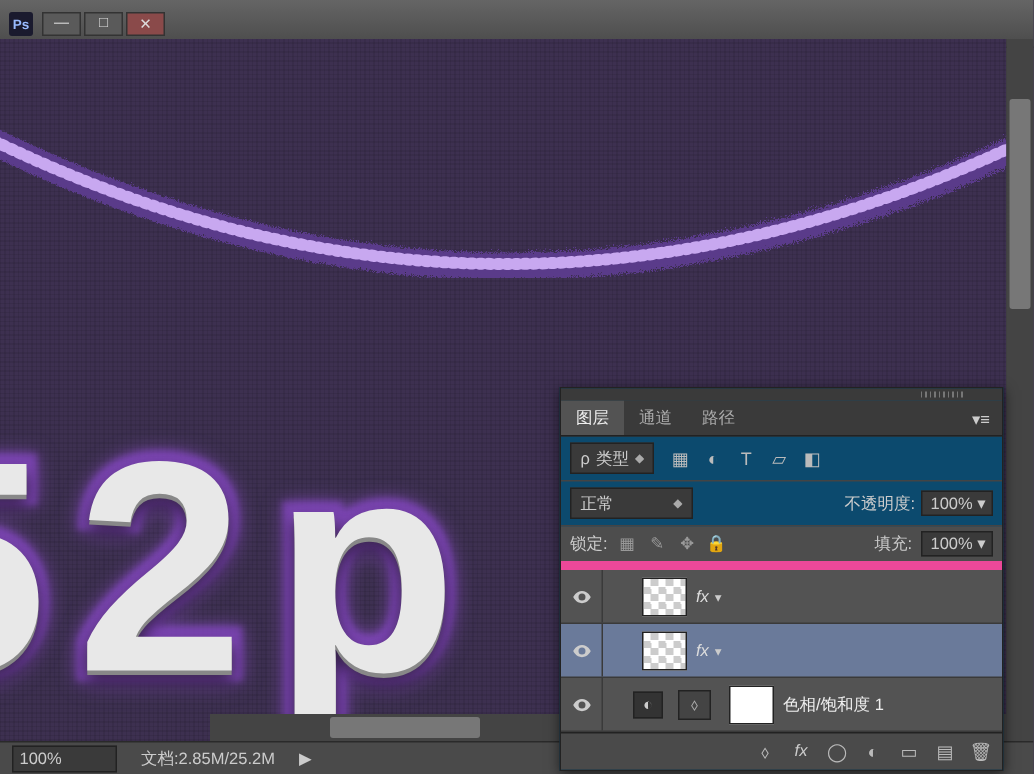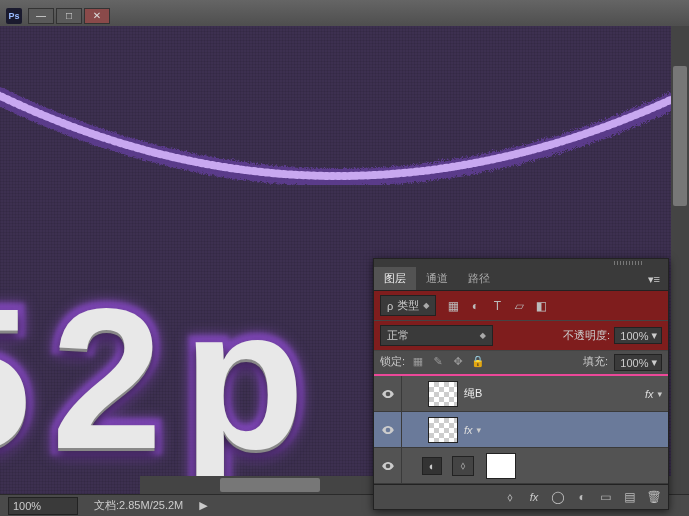--- a/index.html
+++ b/index.html
@@ -17,34 +17,34 @@
 .letter{font-size:200px;font-weight:900;font-family:Arial,sans-serif;color:#e8e8e8;text-shadow:0 3px 0 #888,0 6px 10px rgba(0,0,0,.6);-webkit-text-stroke:0 transparent;position:relative;filter:drop-shadow(0 0 6px rgba(140,80,200,.9))}
 .letter::before{content:attr(data-char);position:absolute;top:0;left:0;color:transparent;-webkit-text-stroke:14px rgba(130,70,190,.7);z-index:-1;filter:blur(2px)}
 .vscroll{position:absolute;right:0;top:26px;width:18px;height:468px;background:#444}
 .vthumb{position:absolute;top:40px;width:14px;left:2px;height:140px;background:#777;border-radius:2px}
 .statusbar{position:absolute;bottom:0;left:0;right:0;height:22px;background:#4a4a4a;border-top:1px solid #2a2a2a;display:flex;align-items:center;padding:0 8px;gap:16px;font-size:11px}
 .statusbar .zoom{width:70px;background:#3a3a3a;padding:2px 4px;border:1px solid #222}
 .hscroll{position:absolute;bottom:22px;left:140px;right:18px;height:18px;background:#444}
 .hthumb{position:absolute;left:80px;width:100px;height:14px;top:2px;background:#777;border-radius:2px}
 
 
-.panel{position:absolute;right:20px;top:258px;width:296px;background:#7f1d1d;border:1px solid #222;box-shadow:0 2px 8px rgba(0,0,0,.6)}
+.panel{position:absolute;right:20px;top:258px;width:296px;background:#0c4a6e;border:1px solid #222;box-shadow:0 2px 8px rgba(0,0,0,.6)}
 .panel-top{height:8px;background:#3a3a3a;position:relative}
 .panel-top::before{content:"";position:absolute;right:24px;top:2px;width:30px;height:4px;background:repeating-linear-gradient(90deg,#777 0,#777 1px,transparent 1px,transparent 3px)}
 .panel-tabs{display:flex;background:#3a3a3a;border-bottom:1px solid #222;height:24px;align-items:flex-end}
 .ptab{padding:4px 10px;background:#3a3a3a;color:#aaa;cursor:pointer;font-size:11px}
 .ptab.active{background:#535353;color:#eee}
 .panel-menu{margin-left:auto;padding:4px 8px;cursor:pointer}
 .panel-row{display:flex;align-items:center;padding:4px 6px;gap:4px;border-bottom:1px solid #444}
 .sel{background:#3a3a3a;border:1px solid #222;padding:2px 6px;display:flex;align-items:center;gap:4px;cursor:pointer}
 .sel .arr{font-size:8px;color:#aaa}
 .icon-btn{width:18px;height:18px;display:flex;align-items:center;justify-content:center;color:#bbb;cursor:pointer;font-size:12px}
 .label{color:#ccc}
 .pct{background:#3a3a3a;border:1px solid #222;padding:1px 4px;display:flex;align-items:center;gap:3px;width:48px;justify-content:flex-end}
-.lock-row{display:flex;padding:3px 6px;gap:6px;border-bottom:2px solid #ec4899;background:#4d4d4d}
+.lock-row{display:flex;align-items:center;padding:3px 6px;gap:6px;border-bottom:6px solid #ec4899;background:#4d4d4d}
 .lock-icons{display:flex;gap:6px}
 .lock-ic{width:14px;height:14px;display:flex;align-items:center;justify-content:center;color:#999;font-size:11px}
 .layers{max-height:120px;overflow:hidden}
 .layer{display:flex;align-items:center;height:36px;border-bottom:1px solid #3a3a3a;background:#535353}
 .layer.selected{background:#6a7a9a}
 .eye{width:28px;display:flex;align-items:center;justify-content:center;border-right:1px solid #3a3a3a;height:100%}
 .eye svg{width:14px;height:14px;fill:#ccc}
 .indent{width:20px}
 .thumb{width:30px;height:26px;background:#fff;margin:0 6px;border:1px solid #222;background-image:repeating-conic-gradient(#ccc 0 25%,#fff 0 50%);background-size:10px 10px}
 .thumb.white{background:#fff;background-image:none}
@@ -120,21 +120,21 @@
     <div class="row2-icons">
       <div class="icon-btn">▦</div>
       <div class="icon-btn">◐</div>
       <div class="icon-btn">T</div>
       <div class="icon-btn">▱</div>
       <div class="icon-btn">◧</div>
     </div>
   </div>
 
   <div class="panel-row">
-    <div class="sel" style="width:113px">
+    <div class="sel" style="width:82px">
       <span>正常</span>
         <span class="arr" style="margin-left:auto">◆</span>
     </div>
     <span class="label" style="margin-left:auto">不透明度:</span>
     <div class="pct">
       <span>100%</span>
         <span class="arr">▾</span>
     </div>
   </div>
 
@@ -155,21 +155,20 @@
 
   <div class="layers">
     <div class="layer">
       <div class="eye">
           <svg viewBox="0 0 24 24">
             <path d="M12 5c-7 0-10 7-10 7s3 7 10 7 10-7 10-7-3-7-10-7zm0 11a4 4 0 110-8 4 4 0 010 8z"></path>
           </svg>
         </div>
       <div class="indent"></div>
       <div class="thumb"></div>
-      <div class="lname">绳B</div>
       <span class="fx">fx</span>
       <span class="chev">▾</span>
     </div>
     <div class="layer selected">
       <div class="eye">
           <svg viewBox="0 0 24 24">
             <path d="M12 5c-7 0-10 7-10 7s3 7 10 7 10-7 10-7-3-7-10-7zm0 11a4 4 0 110-8 4 4 0 010 8z"></path>
           </svg>
         </div>
       <div class="indent"></div>
@@ -180,20 +179,21 @@
     <div class="layer">
       <div class="eye">
           <svg viewBox="0 0 24 24">
             <path d="M12 5c-7 0-10 7-10 7s3 7 10 7 10-7 10-7-3-7-10-7zm0 11a4 4 0 110-8 4 4 0 010 8z"></path>
           </svg>
         </div>
       <div class="indent"></div>
       <div class="adj-ic">◐</div>
       <div class="thumb small" style="background:#444;background-image:none;display:flex;align-items:center;justify-content:center;color:#aaa">⬨</div>
       <div class="thumb white"></div>
+      <div class="lname">色相/饱和度 1</div>
     </div>
   </div>
 
   <div class="panel-foot">
     <div class="foot-ic">⬨</div>
     <div class="foot-ic">
         <i>fx</i>
       </div>
     <div class="foot-ic">◯</div>
     <div class="foot-ic">◐</div>

